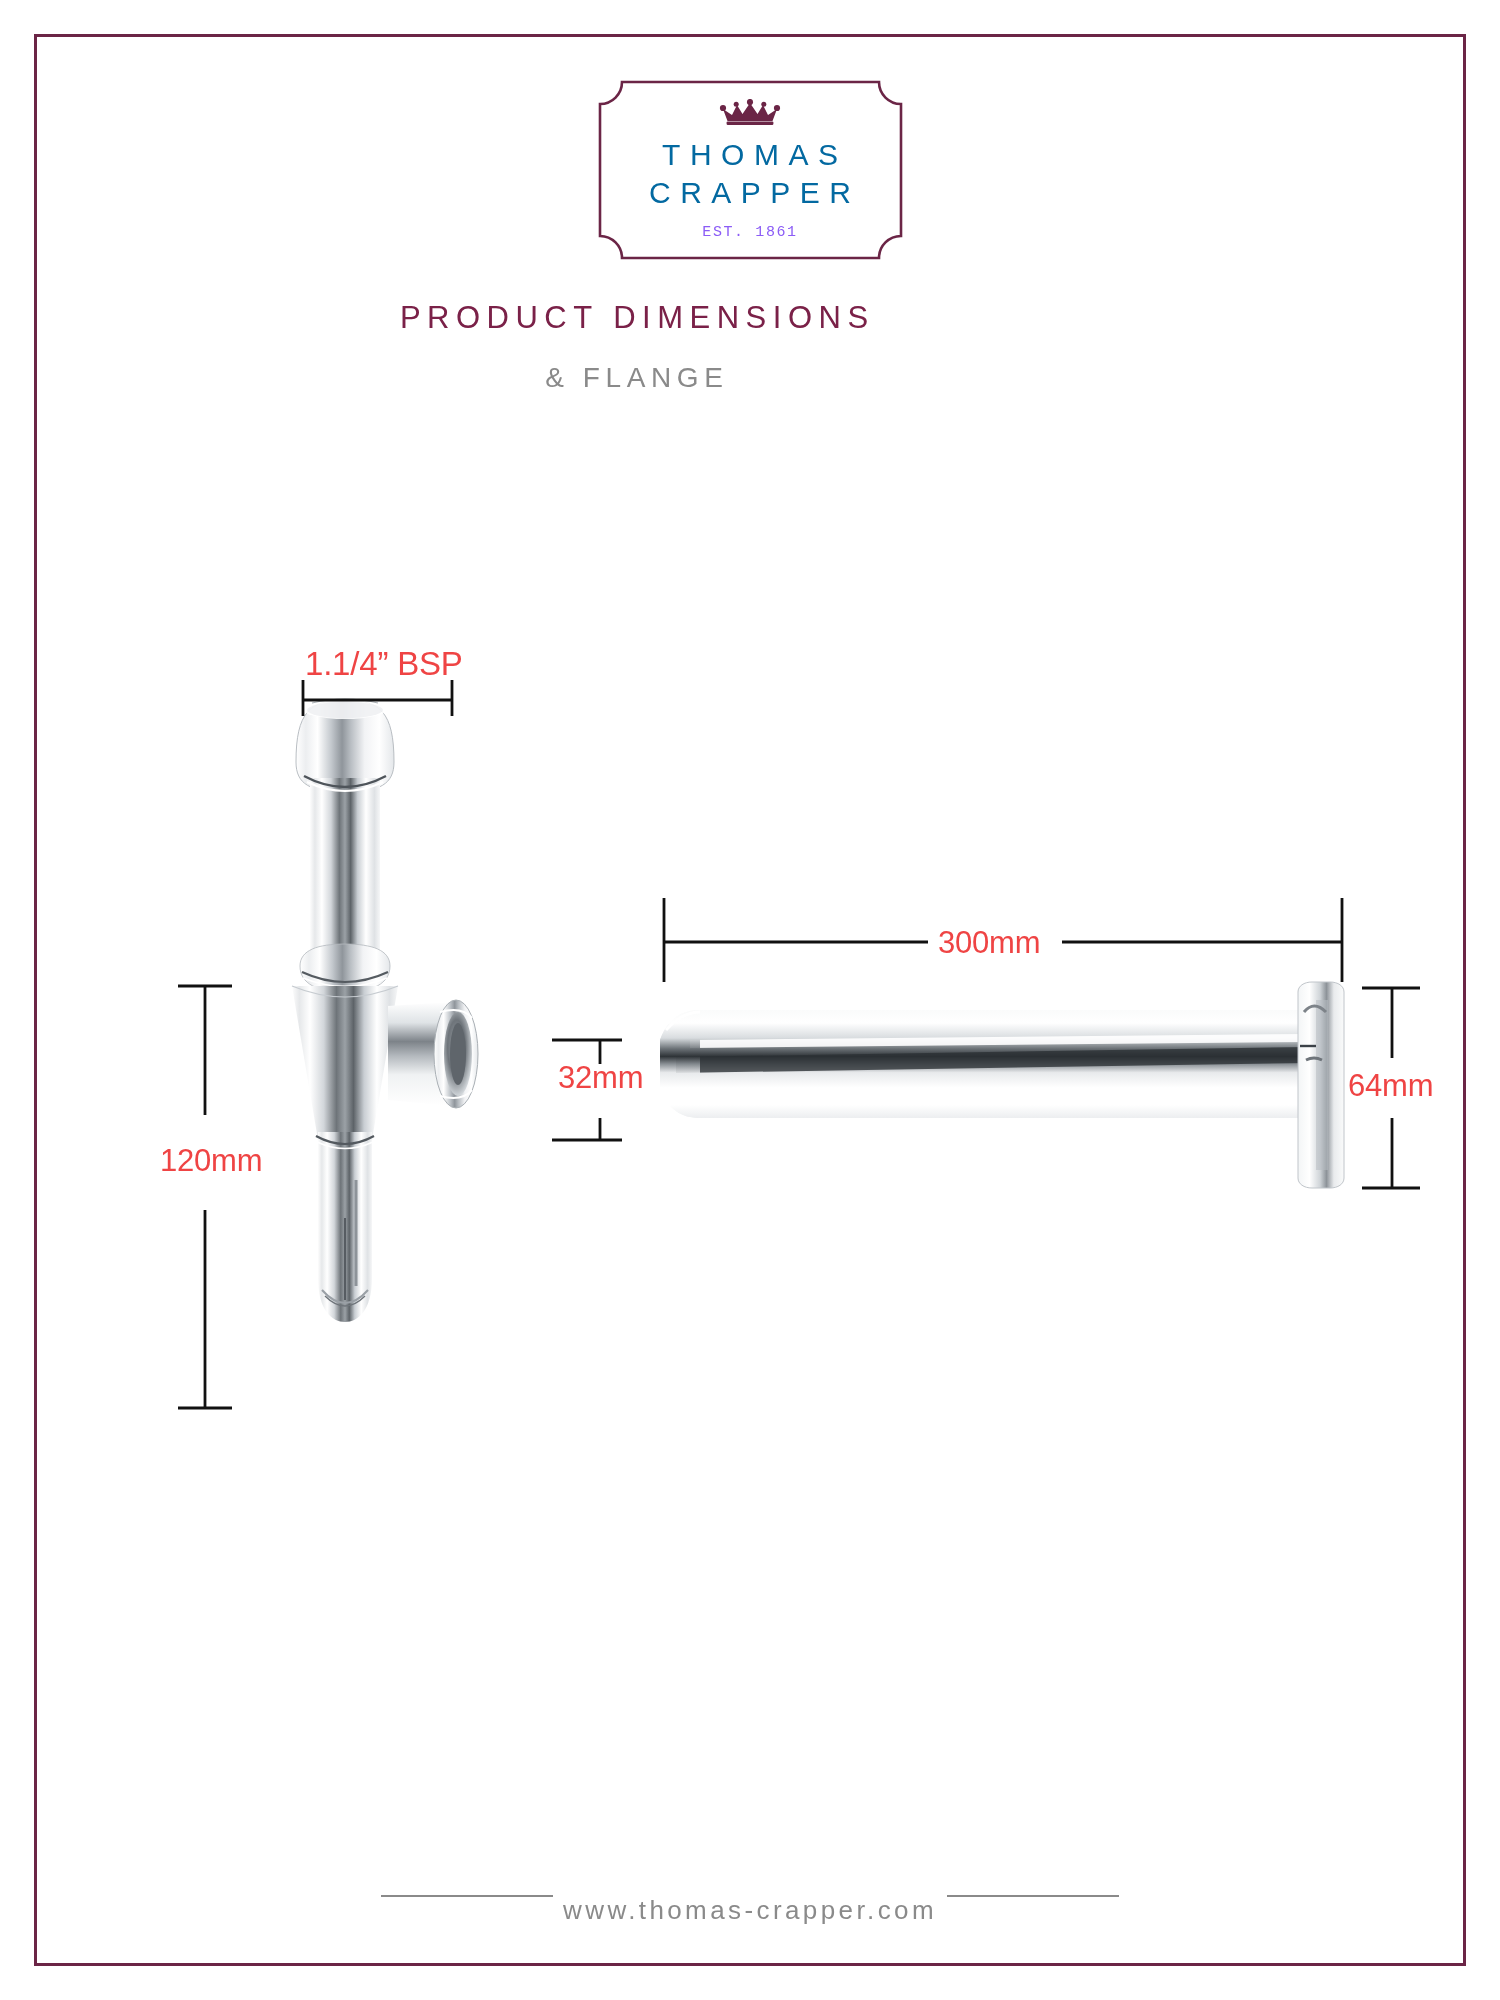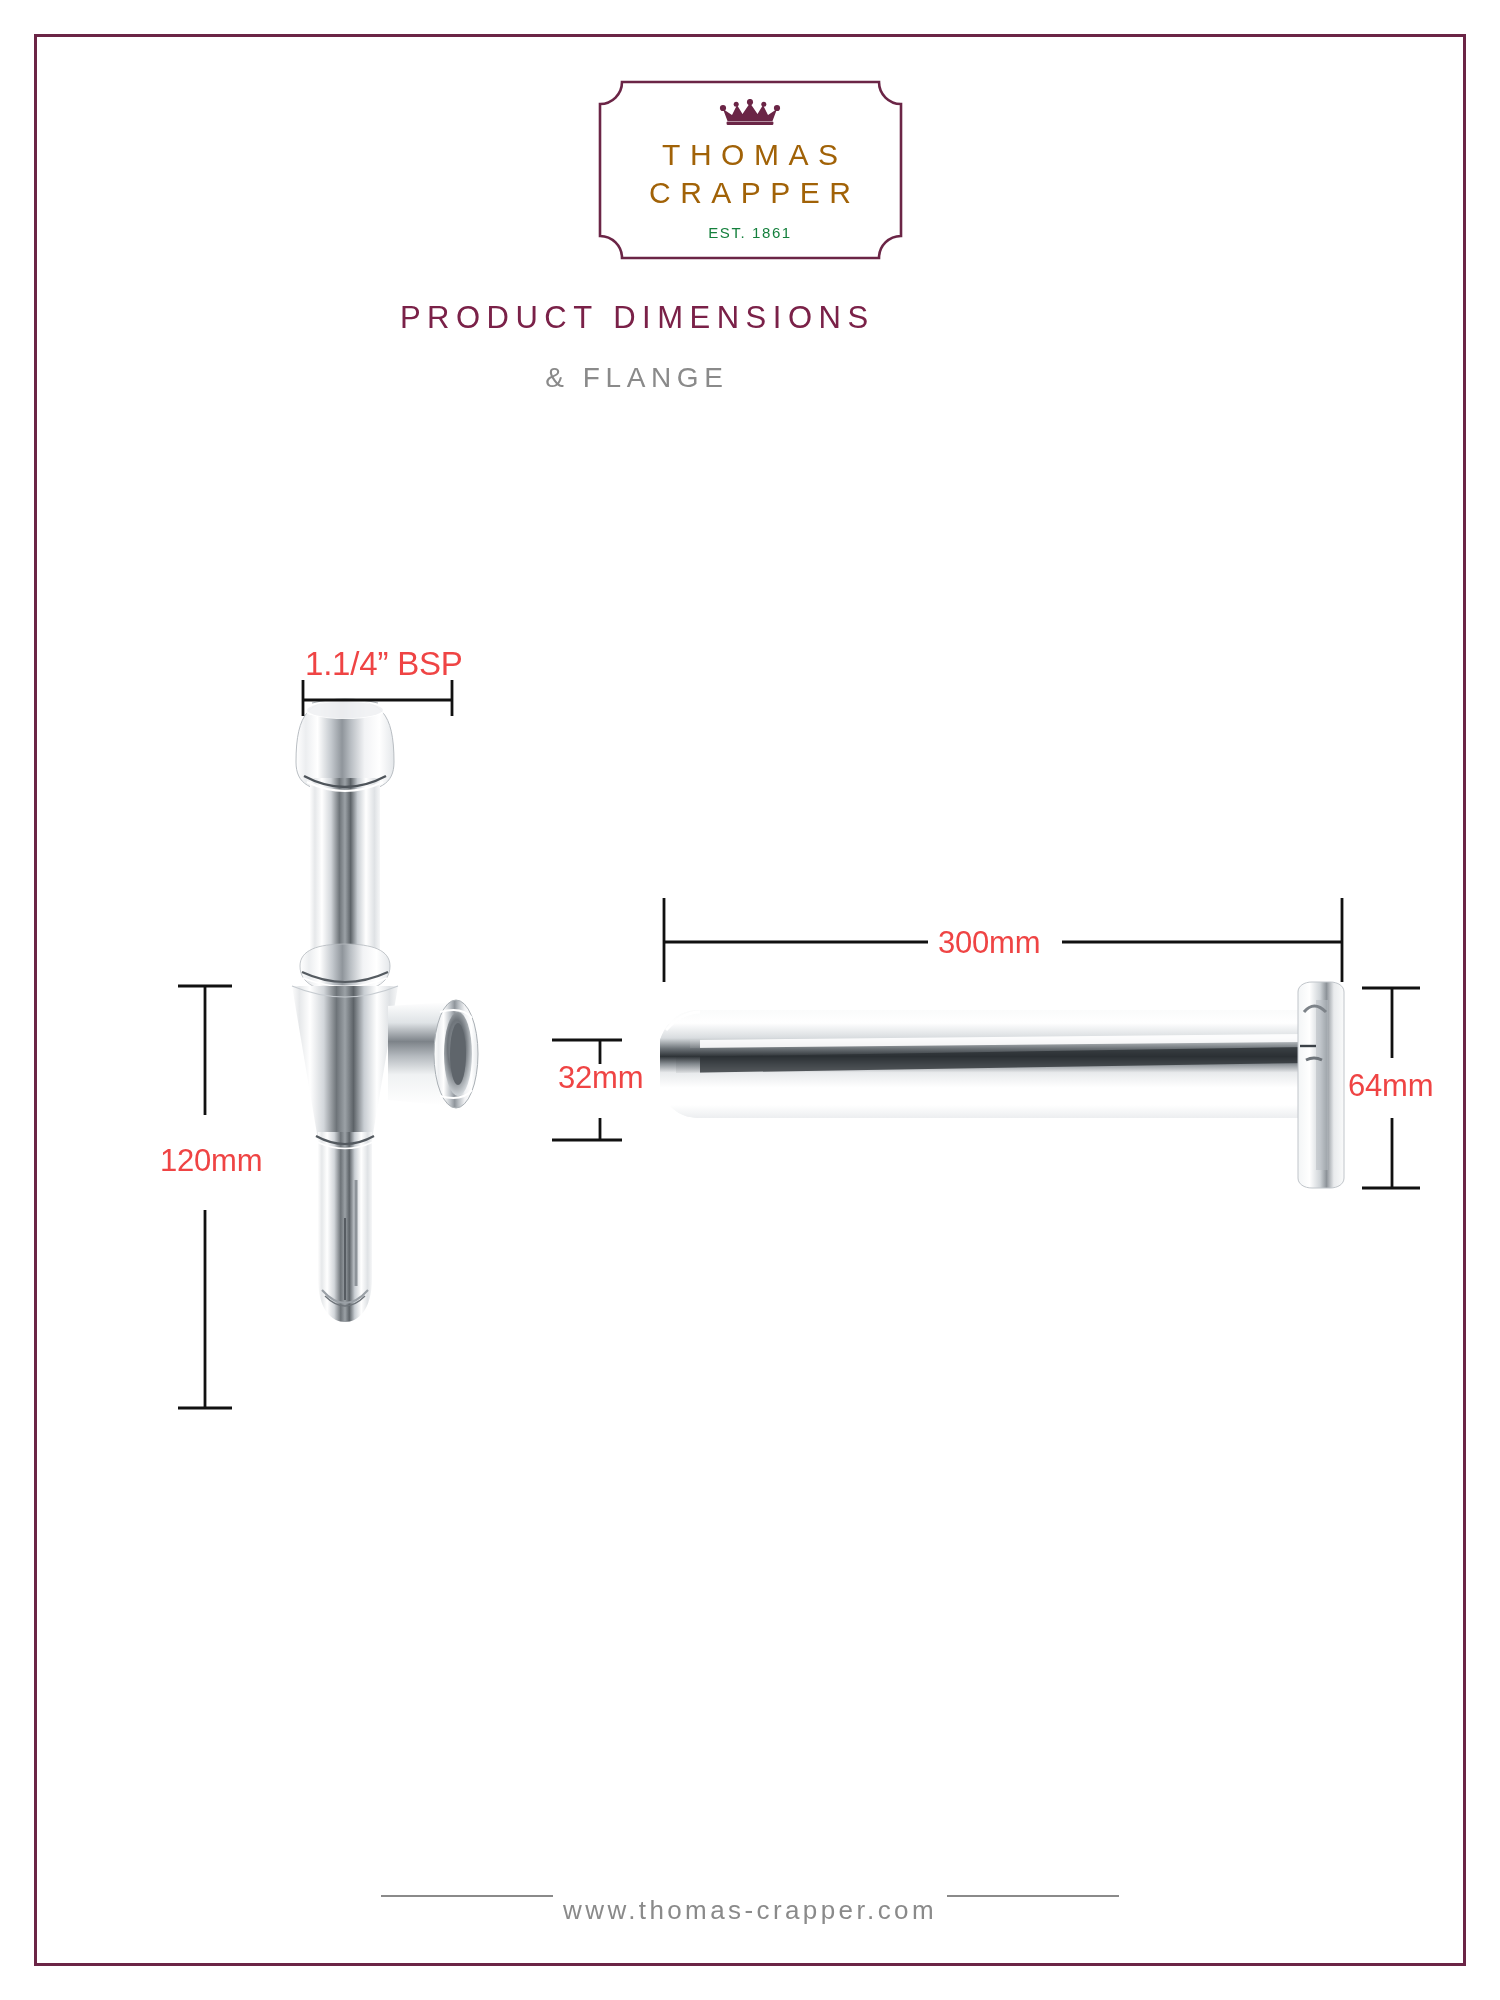--- a/index.html
+++ b/index.html
@@ -52,34 +52,35 @@
     height: 100%;
   }
   .crown-icon {
     position: relative;
     width: 62px;
     height: 28px;
     margin-bottom: 9px;
   }
   .logo-line1, .logo-line2 {
     position: relative;
-    color: #a16207;
+    color: #0369a1;
     font-size: 30px;
     letter-spacing: 9.5px;
     font-weight: 400;
     line-height: 1.26;
     text-indent: 9.5px;
   }
   .logo-est {
     position: relative;
-    color: #15803d;
+    color: #8b5cf6;
     font-size: 15px;
     letter-spacing: 1.6px;
     margin-top: 12px;
     font-weight: 500;
+    font-family: Liberation Mono, monospace;
   }
 
   
   .heading-block {
     position: absolute;
     left: 0;
     top: 300px;
     width: 1268px;
     text-align: center;
   }

